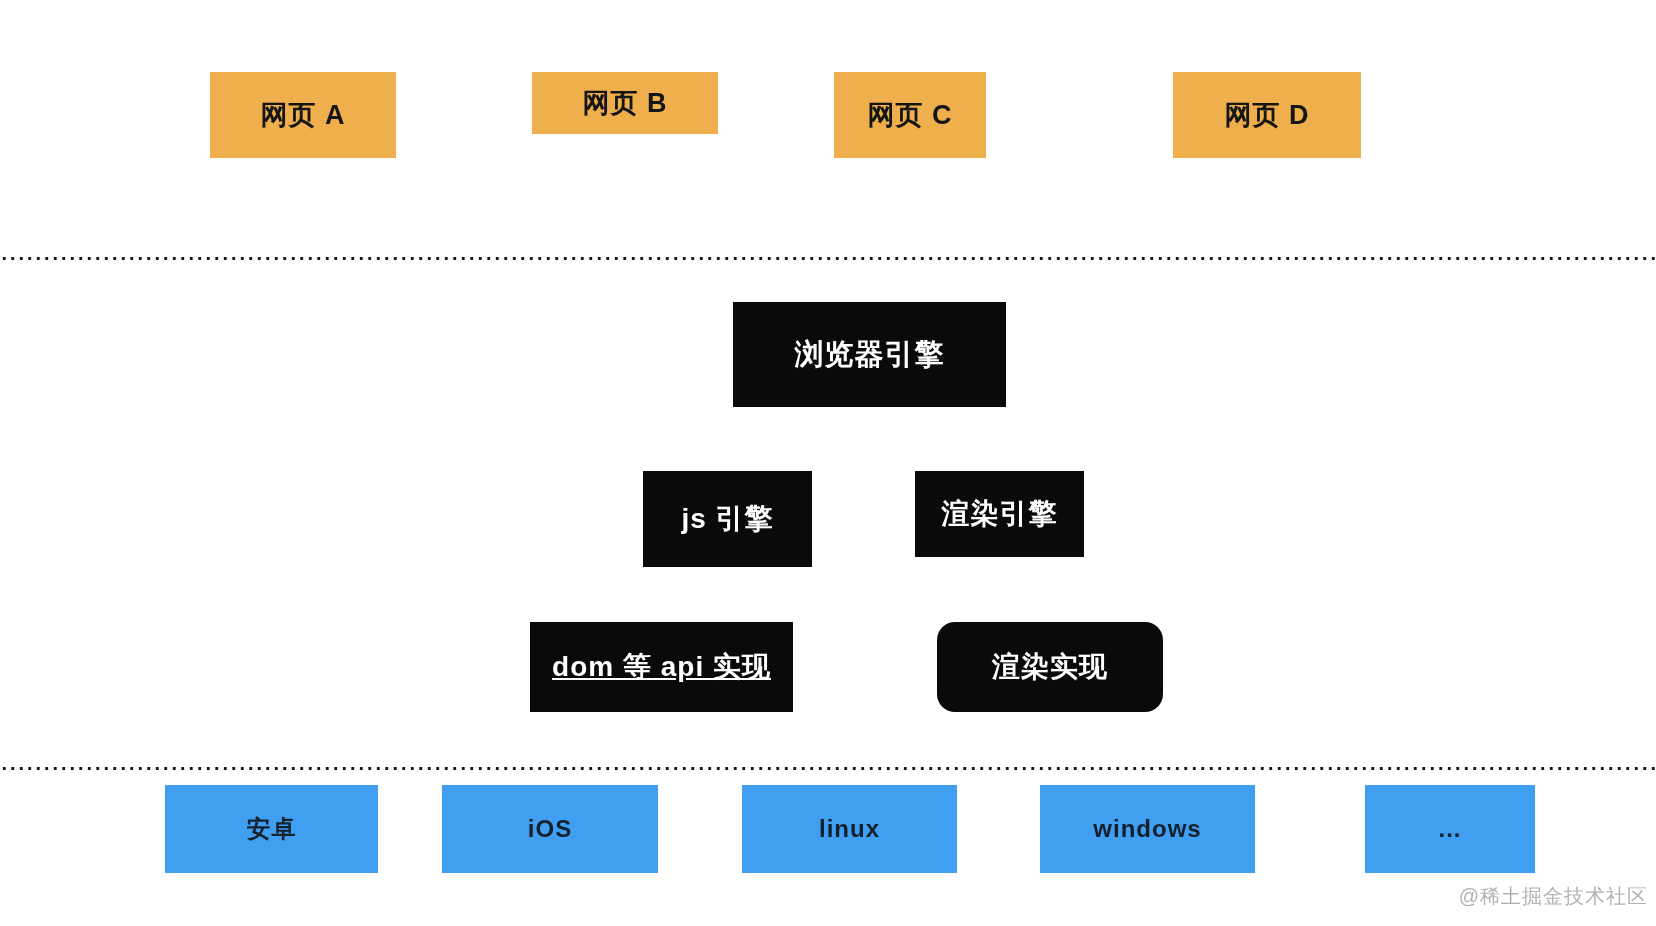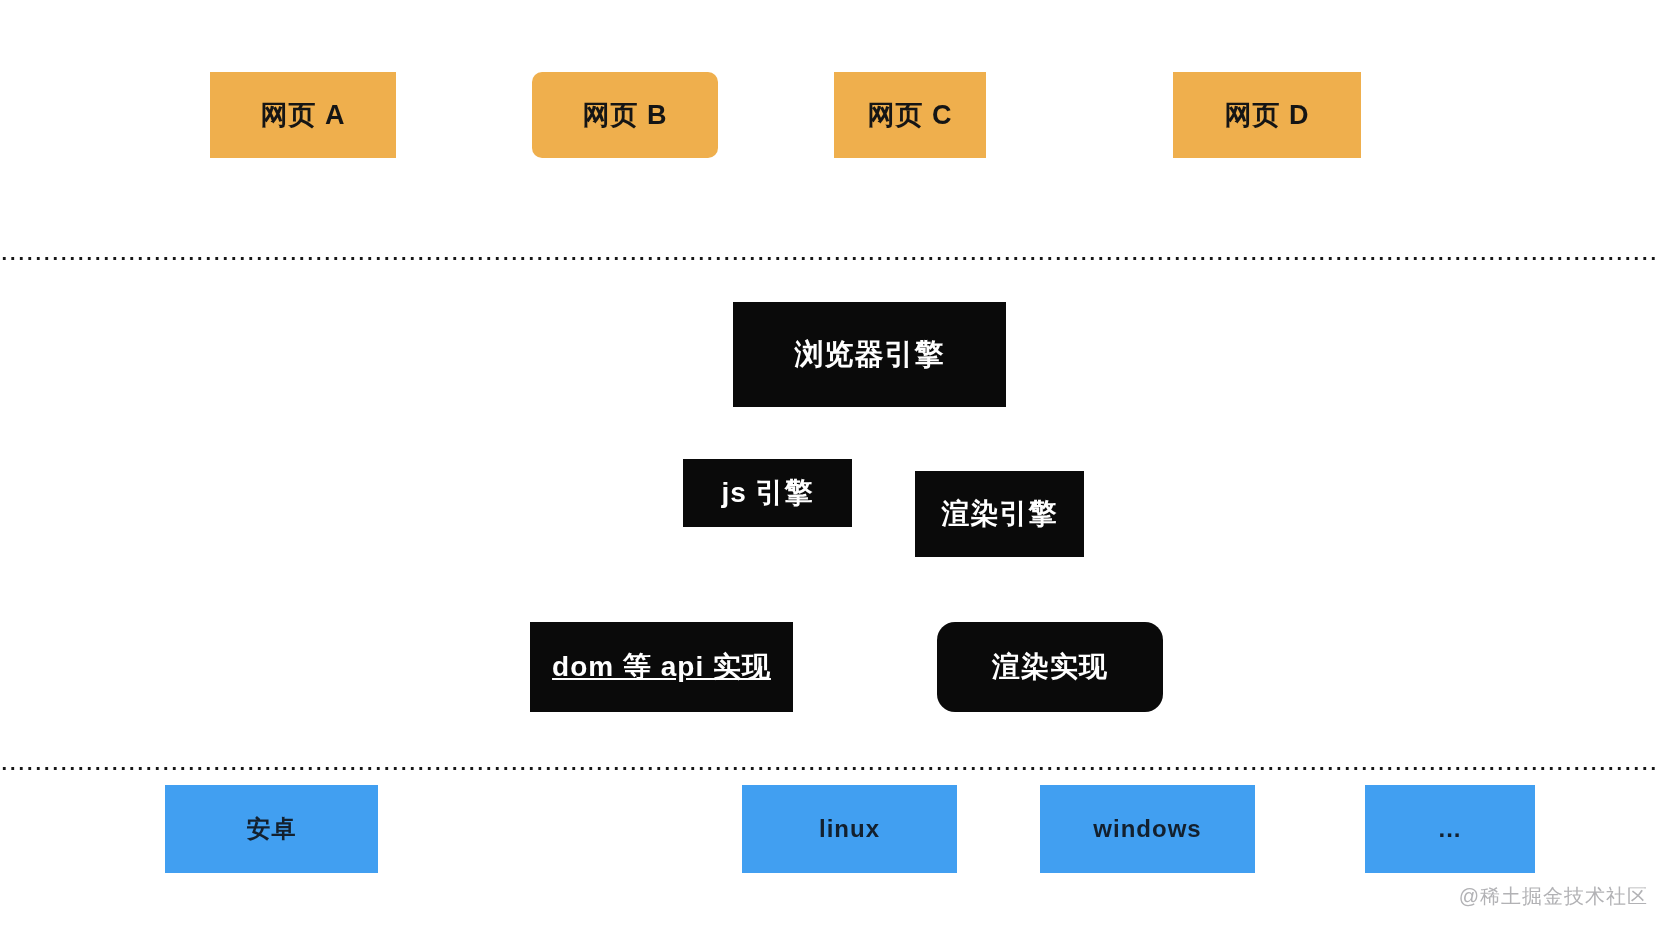--- a/index.html
+++ b/index.html
@@ -46,36 +46,37 @@
     color: var(--watermark-text, #b2b2b5);
     letter-spacing: 1px;
   }
 </style>
 </head>
 <body>
 
 <div class="stage">
 
   <div class="box page-box" style="left:210px; top:72px; width:186px; height:86px;">网页 A</div>
-  <div class="box page-box" style="left:532px; top:72px; width:186px; height:86px;border-radius:10px;">网页 B</div>
+  <div class="box page-box" style="left:532px; top:72px; width:186px; height:62px;">网页 B</div>
   <div class="box page-box" style="left:834px; top:72px; width:152px; height:86px;">网页 C</div>
   <div class="box page-box" style="left:1165px; top:72px; width:188px; height:86px;margin-left:8px;">网页 D</div>
 
   <div class="dotted-sep" style="top:256px;"></div>
 
   <div class="box engine-box main" style="left:733px; top:302px; width:273px; height:105px;">浏览器引擎</div>
 
-  <div class="box engine-box" style="left:643px; top:459px; width:169px; height:68px;margin-left:40px;">js 引擎</div>
+  <div class="box engine-box" style="left:643px; top:471px; width:169px; height:96px;">js 引擎</div>
   <div class="box engine-box" style="left:915px; top:471px; width:169px; height:86px;">渲染引擎</div>
 
   <div class="box engine-box" style="left:530px; top:622px; width:263px; height:90px;text-decoration:underline;">dom 等 api 实现</div>
   <div class="box engine-box" style="left:937px; top:622px; width:226px; height:90px;border-radius:18px;">渲染实现</div>
 
   <div class="dotted-sep" style="top:766px;"></div>
 
   <div class="box platform-box" style="left:165px; top:785px; width:213px; height:88px;">安卓</div>
+  <div class="box platform-box" style="left:442px; top:785px; width:216px; height:88px;">iOS</div>
   <div class="box platform-box" style="left:742px; top:785px; width:215px; height:88px;">linux</div>
   <div class="box platform-box" style="left:1040px; top:785px; width:215px; height:88px;">windows</div>
   <div class="box platform-box" style="left:1365px; top:785px; width:170px; height:88px;">...</div>
 
   <div class="watermark">@稀土掘金技术社区</div>
 
 </div>
 
 </body></html>

